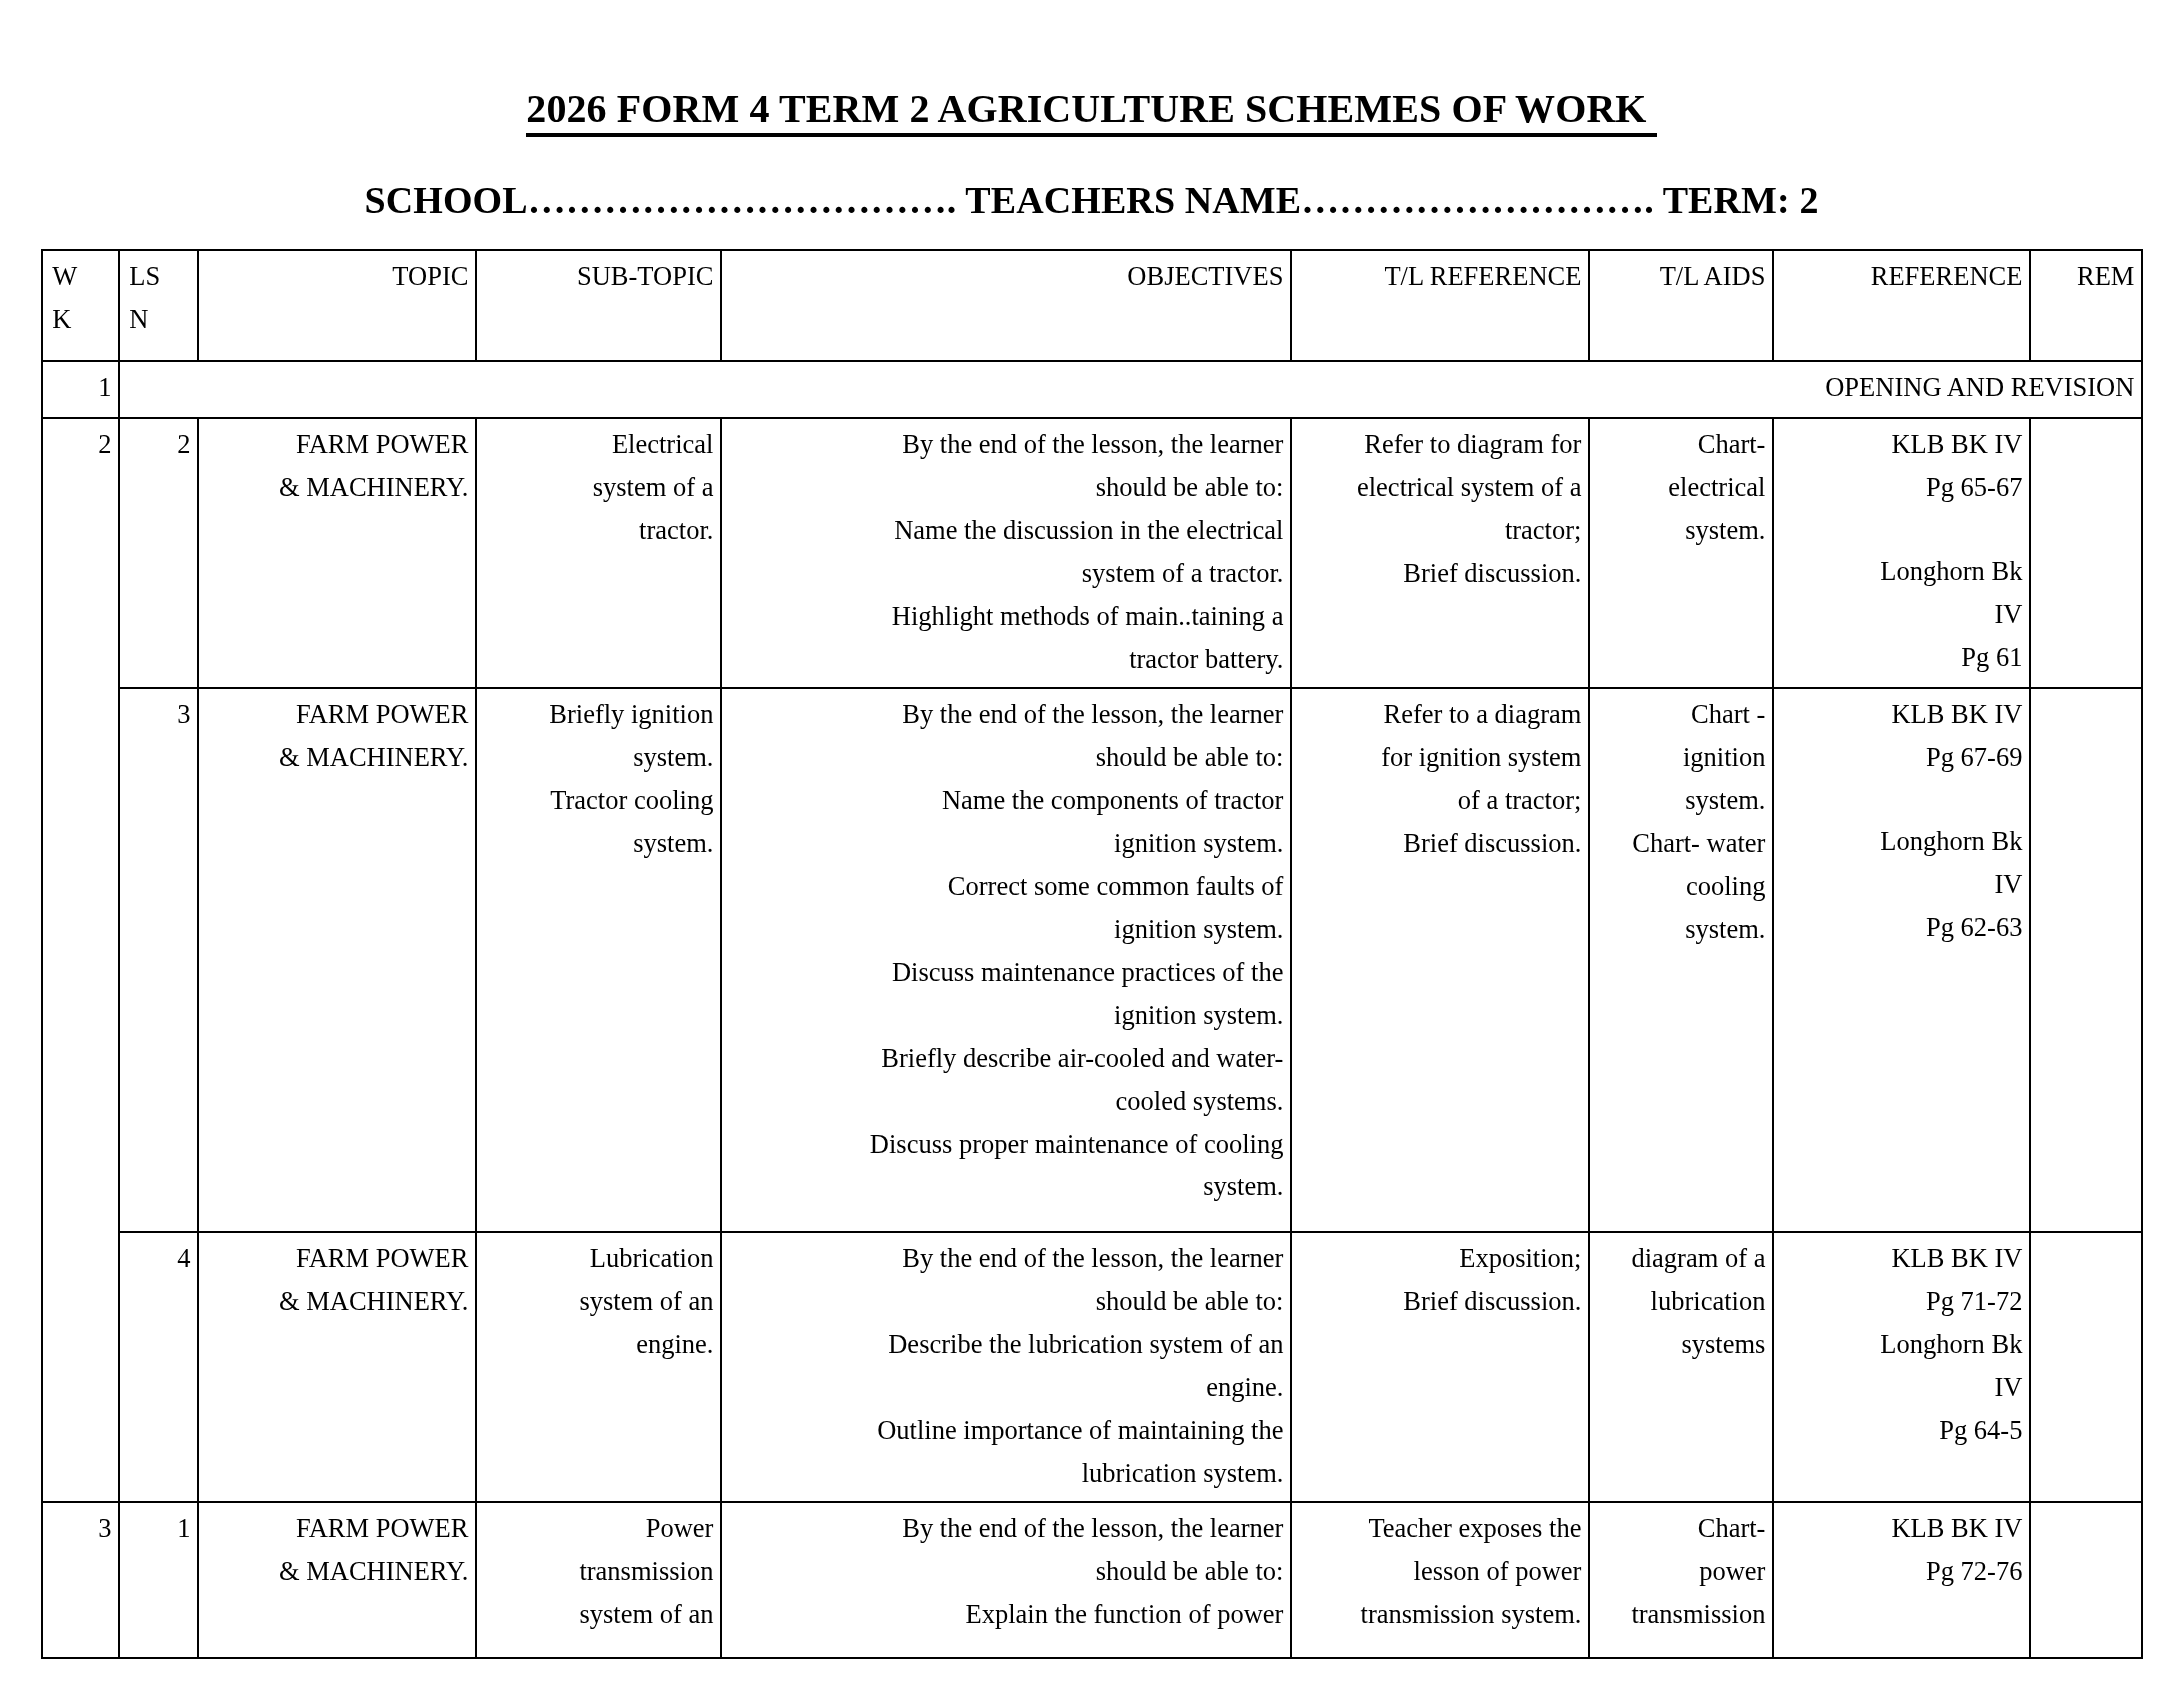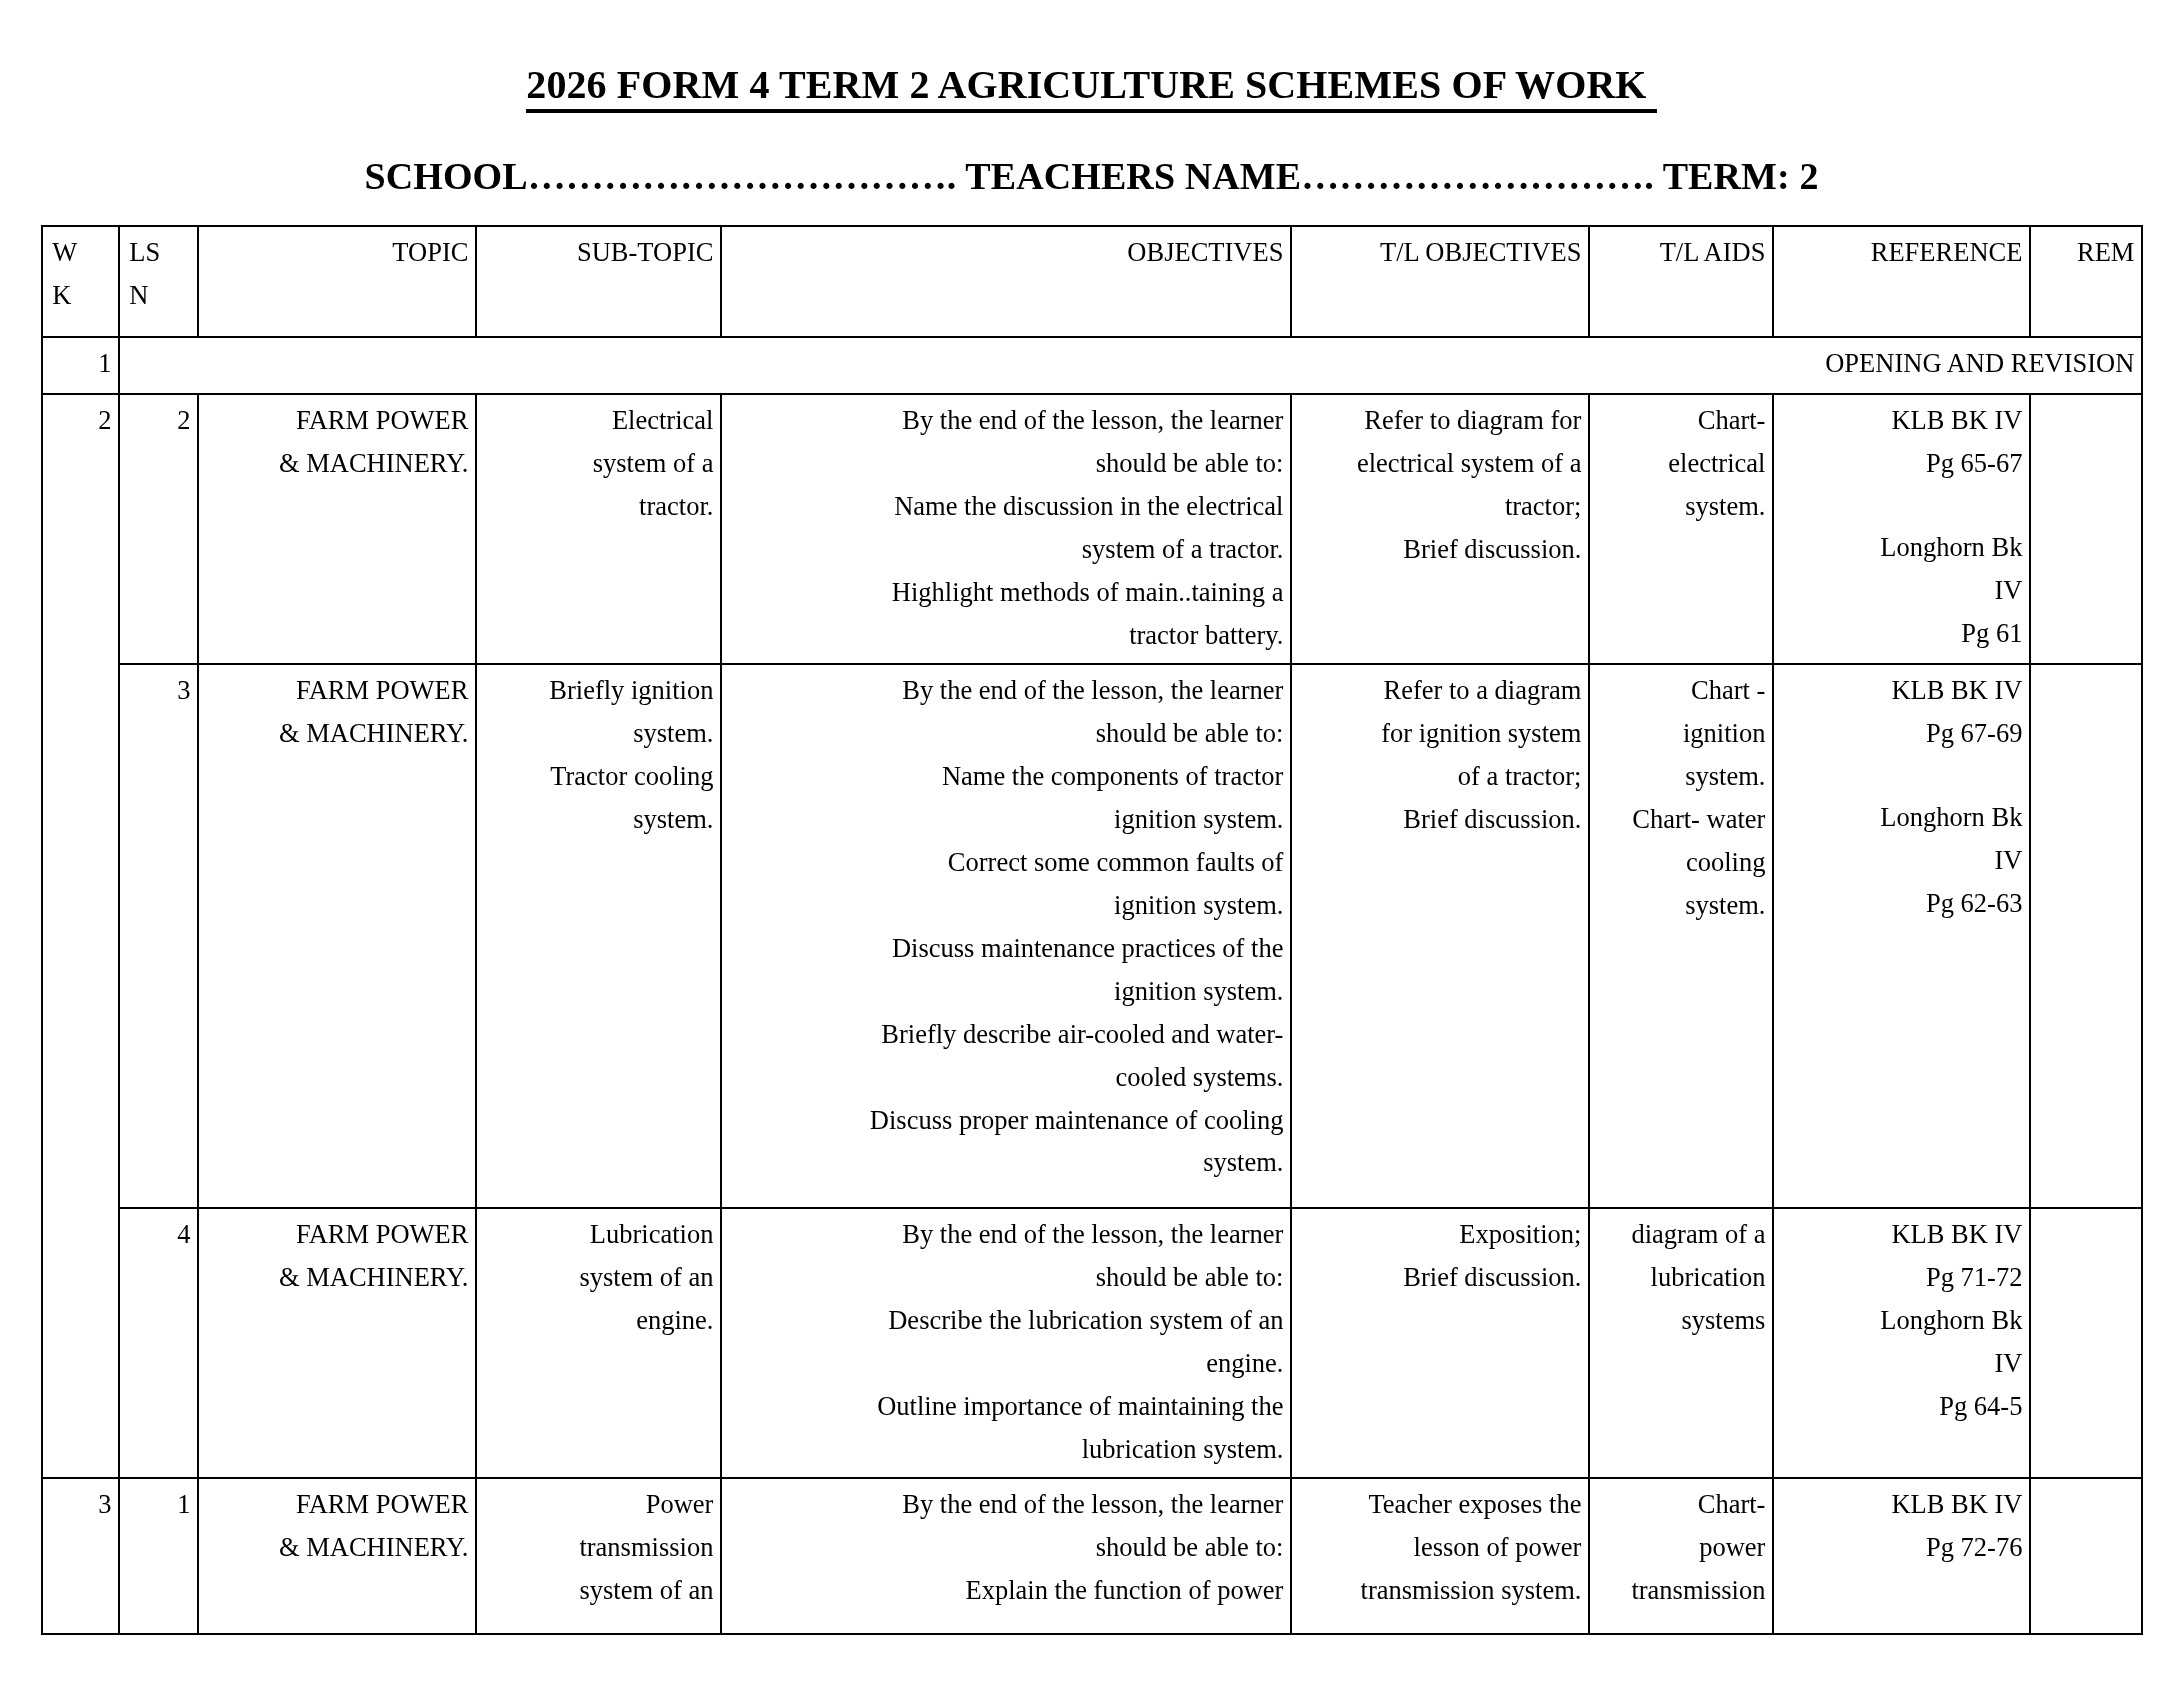--- a/index.html
+++ b/index.html
@@ -20,21 +20,21 @@
     width: 2183px;
     height: 1687px;
     box-sizing: border-box;
     padding: 0;
     position: relative;
   }
 
   
   .title-wrap {
     text-align: center;
-    padding-top: 64px;
+    padding-top: 88px;
   }
   .doc-title {
     font-size: 40px;
     font-weight: bold;
     letter-spacing: 0.1px;
     display: inline-block;
     border-bottom: 4px solid #000;
     padding-bottom: 2.6px;
     line-height: 1.06;
     white-space: pre;
@@ -154,21 +154,21 @@
           <span>W</span>
           <span>K</span>
         </th>
         <th class="stacked">
           <span>LS</span>
           <span>N</span>
         </th>
         <th>TOPIC</th>
         <th>SUB-TOPIC</th>
         <th>OBJECTIVES</th>
-        <th>T/L OBJECTIVES</th>
+        <th>T/L REFERENCE</th>
         <th>T/L AIDS</th>
         <th>REFERENCE</th>
         <th>REM</th>
       </tr>
     </thead>
 
     <tbody>
 
       <tr class="r-open">
         <td class="num">1</td>

